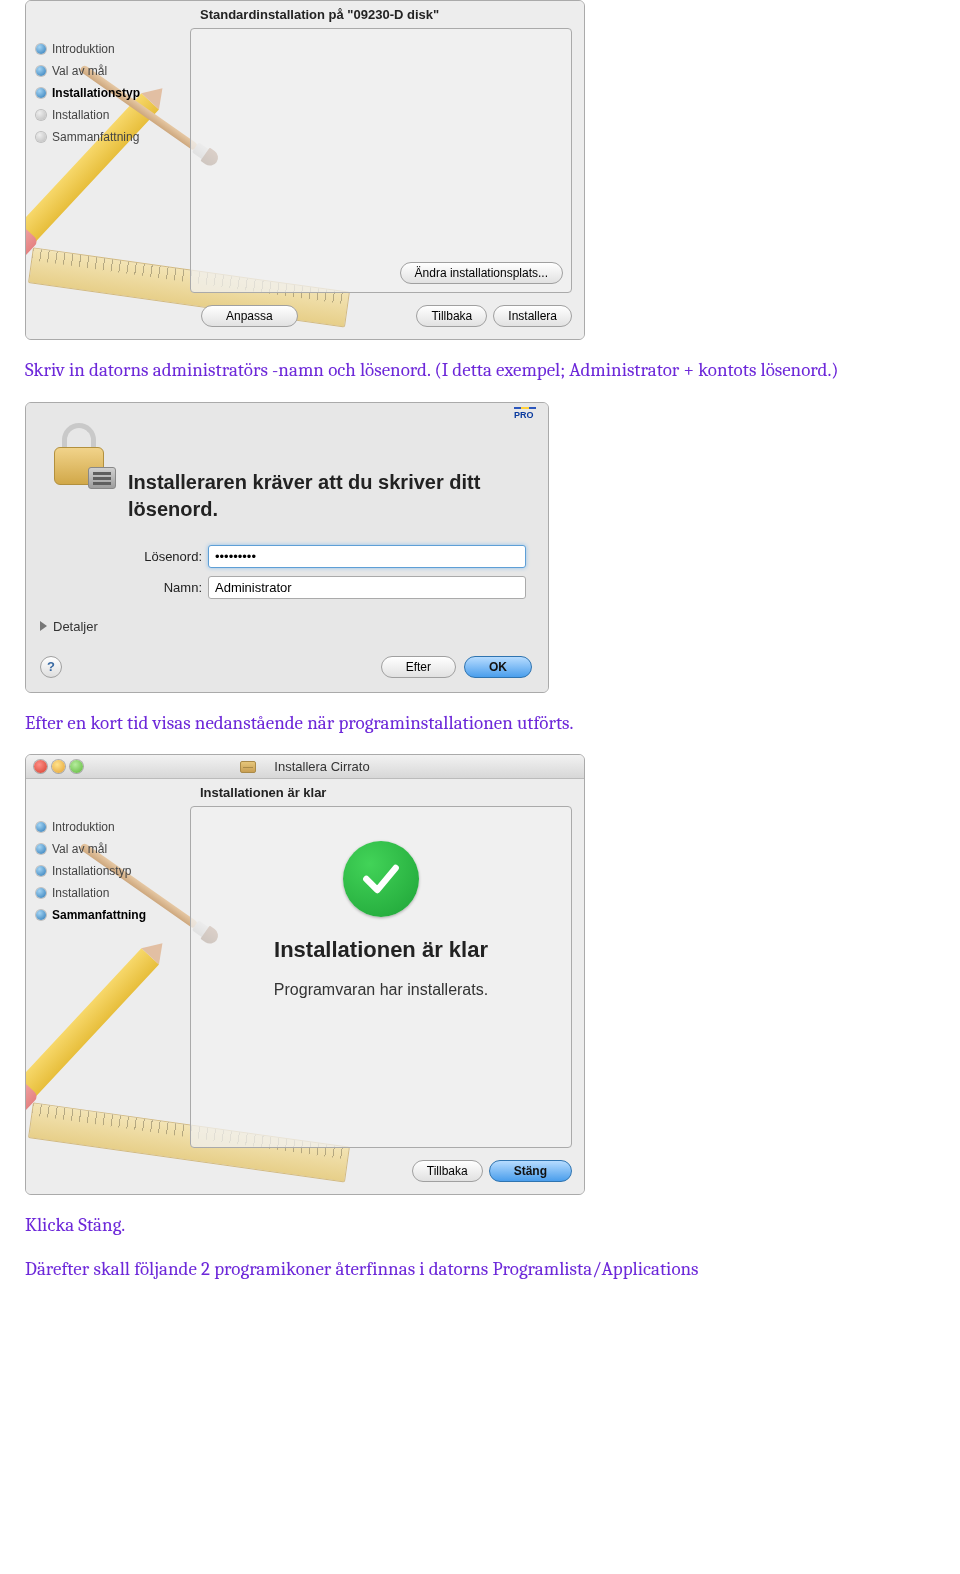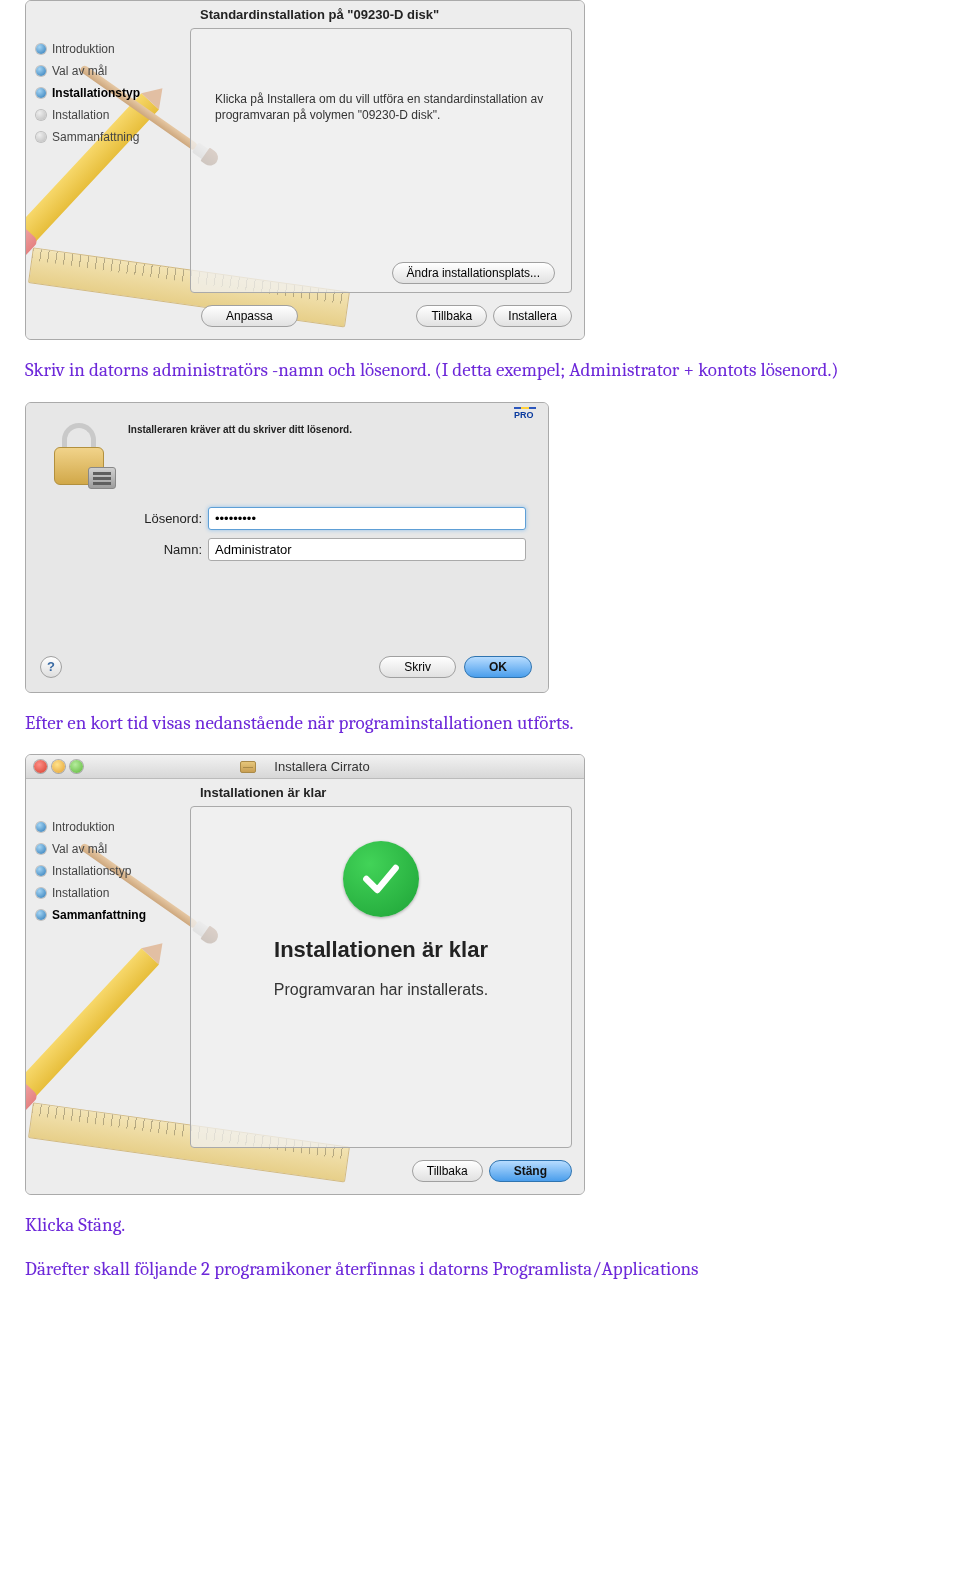--- a/index.html
+++ b/index.html
@@ -237,21 +237,21 @@
       color: #333;
     }
     .btn-row {
       display: flex;
       gap: 6px;
       padding: 6px 12px 12px 175px;
       z-index: 2;
     }
     .btn-row.inbox {
       position: absolute;
-      right: 8px;
+      right: 0;
       bottom: 0;
       padding: 8px;
     }
     .btn {
       font-size: 12px;
       padding: 3px 14px;
       border-radius: 11px;
       border: 1px solid #a0a0a0;
       background: linear-gradient(#ffffff, #e1e1e1);
       cursor: pointer;
@@ -349,23 +349,24 @@
       position: absolute;
       left: 4px;
       top: 4px;
       width: 18px;
       height: 3px;
       background: #5f5f5f;
       box-shadow: 0 5px 0 #5f5f5f, 0 10px 0 #5f5f5f;
     }
     .auth-msg {
       font-weight: bold;
-      font-size: 10px;
+      font-size: 20px;
       color: #222;
       line-height: 1.35;
+      margin-top: 46px;
     }
     .form {
       padding: 14px 22px 4px 96px;
     }
     .frow {
       display: flex;
       align-items: center;
       margin-bottom: 8px;
     }
     .frow label {
@@ -482,21 +483,20 @@
         <div class="step">
             <span class="dot dot-future"></span>
             <span>Installation</span>
           </div>
         <div class="step">
             <span class="dot dot-future"></span>
             <span>Sammanfattning</span>
           </div>
       </div>
       <div class="content-box">
-        <div class="content-text">Klicka på Installera om du vill utföra en standardinstallation av programvaran på volymen "09230-D  disk".</div>
         <div class="btn-row inbox">
           <button class="btn">Ändra installationsplats...</button>
         </div>
       </div>
     </div>
     <div class="btn-row">
       <button class="btn wide">Anpassa</button>
       <div class="flex-spacer"></div>
       <button class="btn">Tillbaka</button>
       <button class="btn">Installera</button>
@@ -522,25 +522,29 @@
       <div class="form">
         <div class="frow">
           <label>Lösenord:</label>
           <input type="text" style="border-color: rgb(94, 159, 214); box-shadow: rgb(143, 193, 236) 0px 0px 4px;" value="•••••••••">
         </div>
         <div class="frow">
           <label>Namn:</label>
           <input type="text" value="Administrator" style="">
         </div>
       </div>
+      <div class="details-row">
+        <span class="tri"></span>
+        <span>Detaljer</span>
+      </div>
       <div class="flex-spacer"></div>
       <div class="auth-bottom">
         <div class="help-btn">?</div>
         <div class="flex-spacer"></div>
-        <button class="btn wide">Skriv</button>
+        <button class="btn wide">Efter</button>
         <button class="btn wide primary" style="margin-left:8px;">OK</button>
       </div>
     </div>
   </div>
 </div>
 
 <p class="doc-p">Efter en kort tid visas nedanstående när programinstallationen utförts.</p>
 
 <div class="window window3">
   <div class="titlebar">

